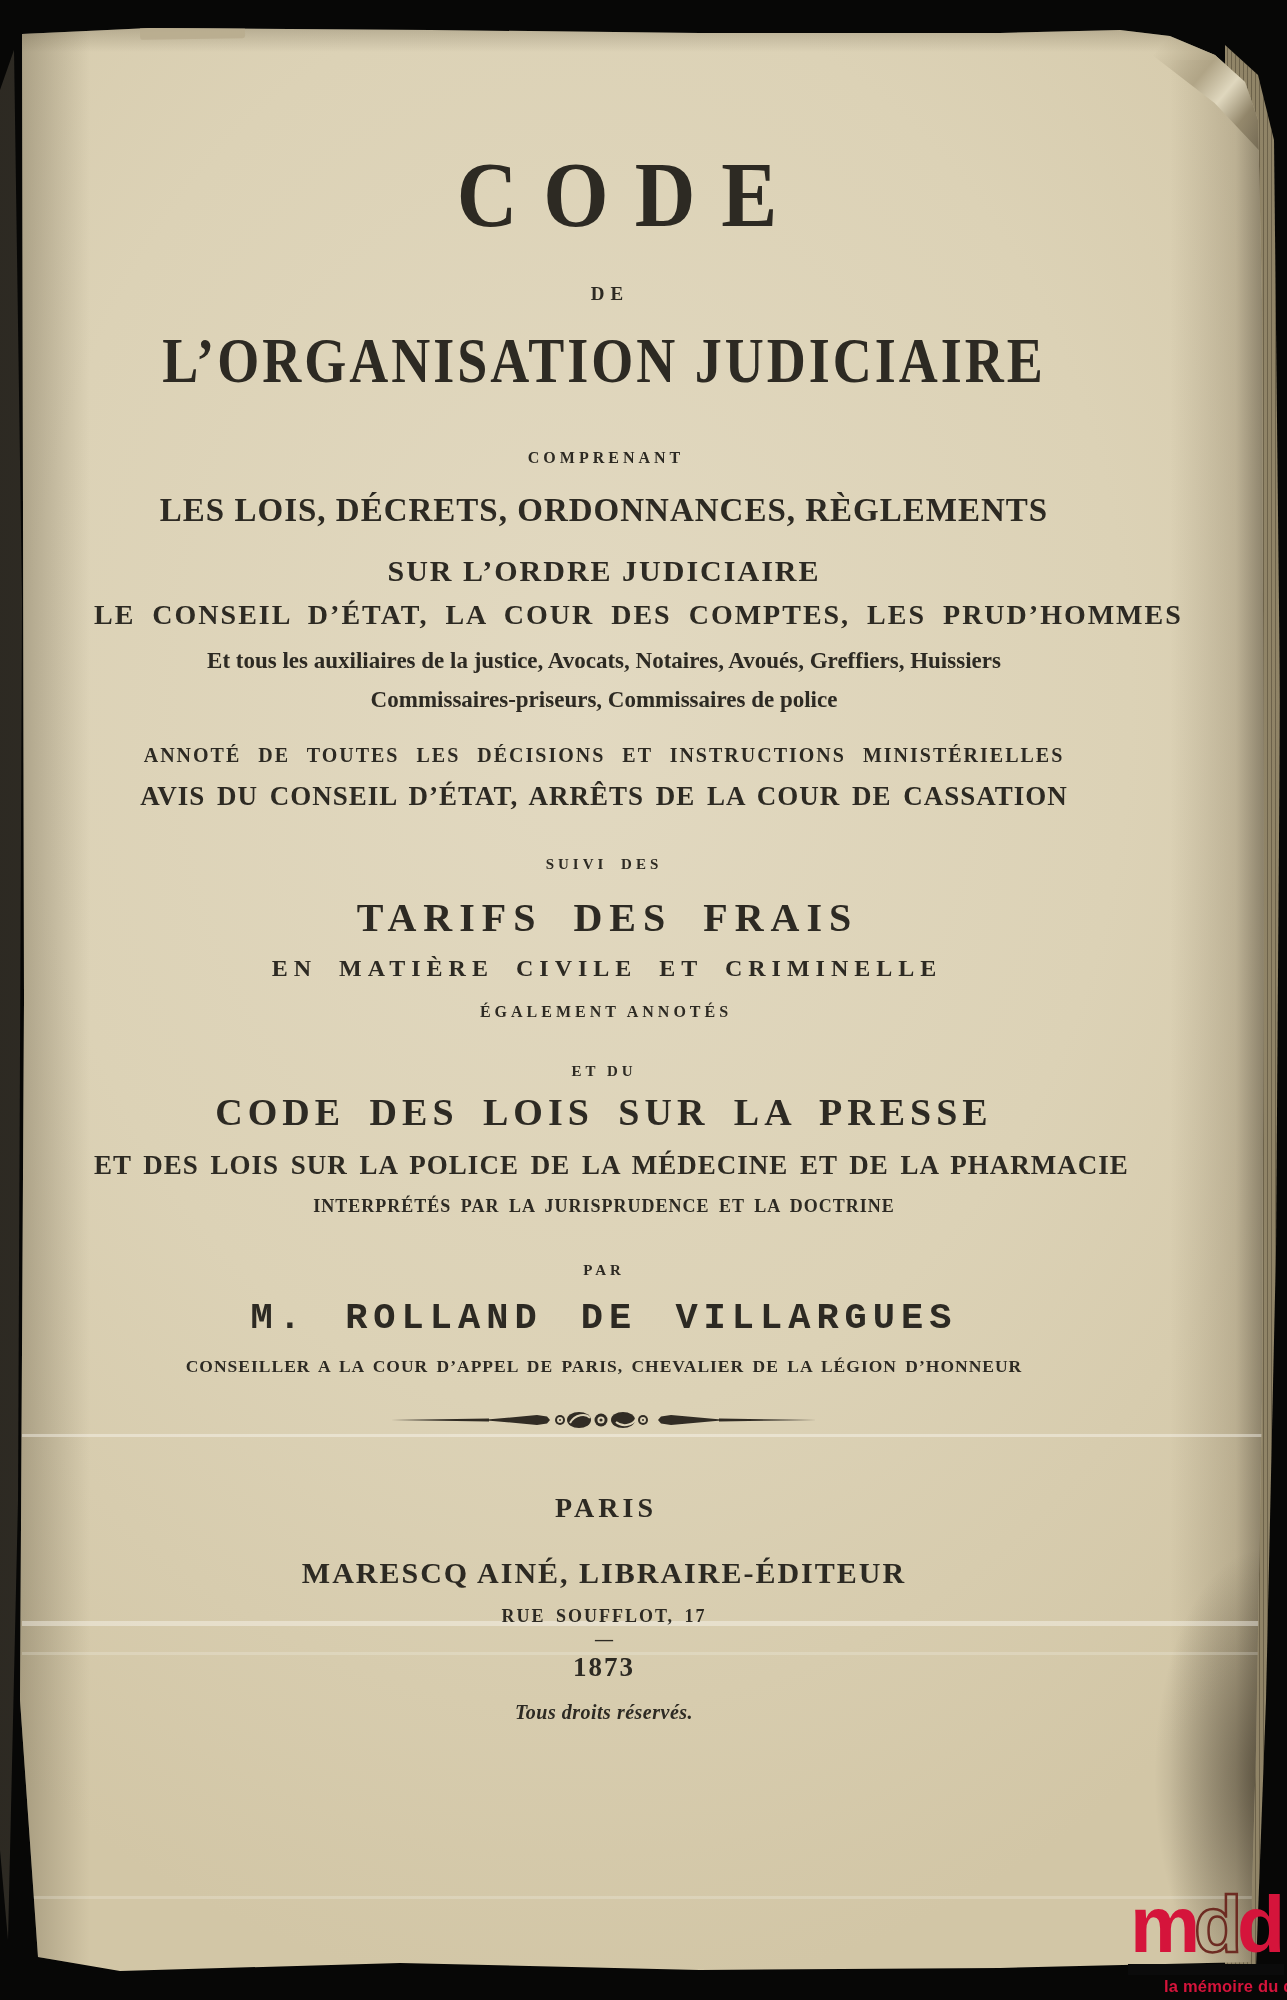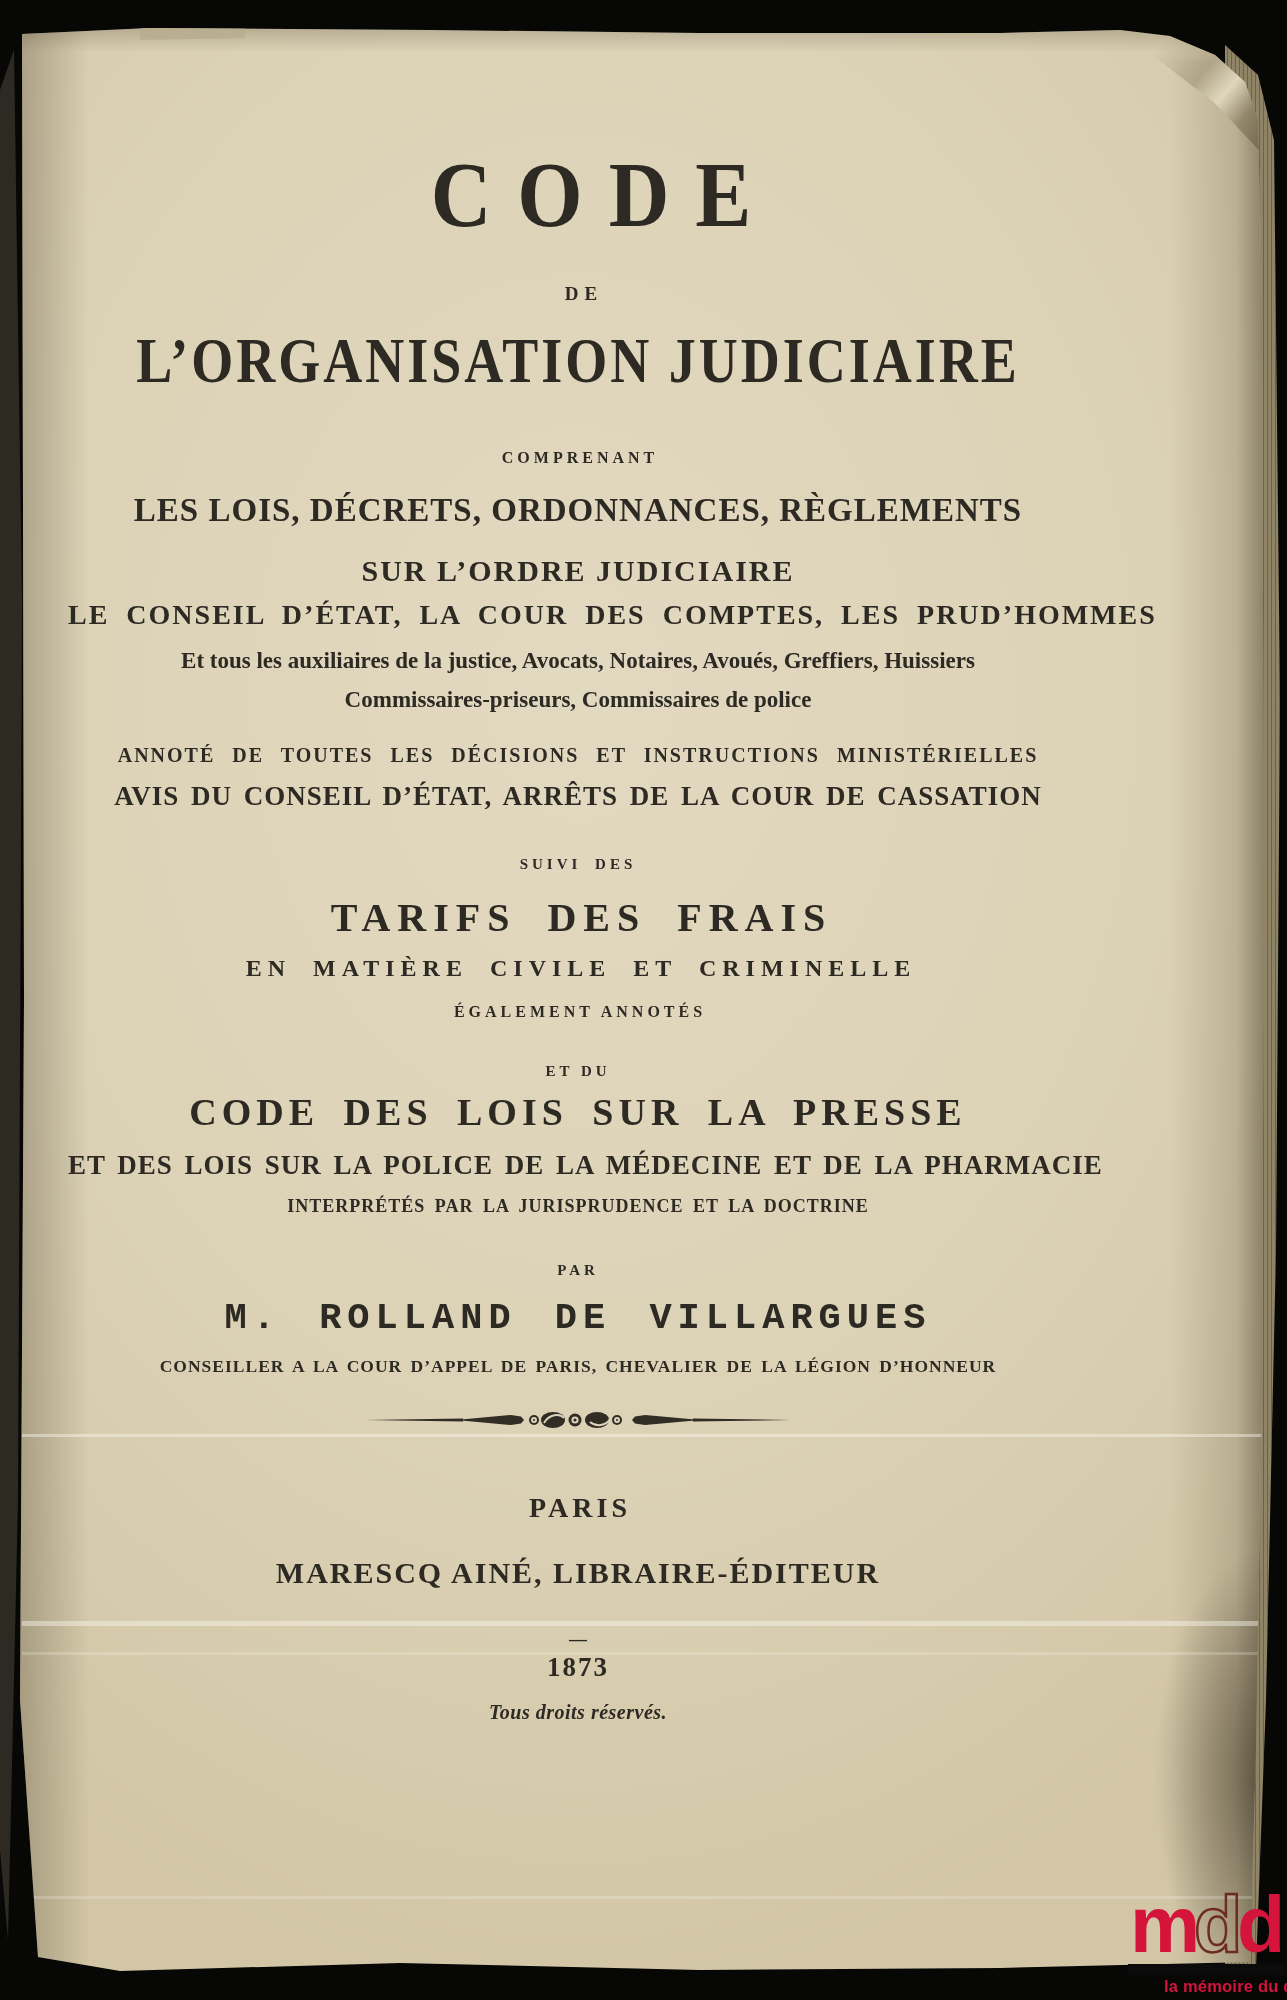--- a/index.html
+++ b/index.html
@@ -44,21 +44,21 @@
   .corner-smudge{position:absolute;left:1150px;top:1540px;width:120px;height:430px;
     background:radial-gradient(ellipse at 95% 55%, rgba(45,38,26,.55), rgba(45,38,26,0) 68%);}
   .tape{position:absolute;left:140px;top:23px;width:105px;height:16px;border-radius:3px;
     background:#b9ad8f;opacity:.9;transform:rotate(-1deg);}
   .streak{position:absolute;left:22px;width:1240px;background:rgba(252,251,246,.42);}
   .s1{top:1434px;height:3px;}
   .s2{top:1621px;height:5px;}
   .s3{top:1652px;height:3px;background:rgba(252,251,246,.22);}
   .s4{top:1896px;height:3px;background:rgba(252,251,246,.22);}
   
-  .content{position:absolute;left:68px;top:0;width:1020px;height:1560px;color:#2d2a23;}
+  .content{position:absolute;left:94px;top:0;width:1020px;height:1560px;color:#2d2a23;}
   .line{position:absolute;width:100%;text-align:center;font-weight:bold;white-space:nowrap;}
   .il{display:inline-block;}
   .t-code        {top:146px;font-size:84px;letter-spacing:26px;text-indent:26px;}
   .t-code .il    {transform:scaleY(1.10);}
   .t-de          {top:283px;font-size:19px;letter-spacing:6px;text-indent:6px;}
   .t-org         {top:330px;font-size:54px;letter-spacing:3px;}
   .t-org .il     {transform:scaleY(1.18);}
   .t-comprenant  {top:449px;font-size:16px;letter-spacing:4px;text-indent:4px;word-spacing:8px;}
   .t-lois        {top:492px;font-size:33px;letter-spacing:1px;}
   .t-ordre       {top:554px;font-size:30px;letter-spacing:2px;}
@@ -162,20 +162,21 @@
             <circle cx="212" cy="15" r="2.6"></circle>
             <circle cx="254" cy="15" r="2"></circle>
             <path d="M181 18 C186 9,197 8,201 13"></path>
             <path d="M227 17 C233 22,243 21,247 14"></path>
           </g>
         </svg>
       </div>
 
       <div class="line t-paris">PARIS</div>
       <div class="line t-publisher">MARESCQ AINÉ, LIBRAIRE-ÉDITEUR</div>
+      <div class="line t-address">RUE SOUFFLOT, 17</div>
       <div class="line t-dash">—</div>
       <div class="line t-year">1873</div>
       <div class="line t-rights">Tous droits réservés.</div>
     </div>
   </div>
 
   <svg class="wm-logo" width="162" height="78" viewBox="0 0 162 78">
     <text x="2" y="64" class="wm-m">m</text>
     <text x="66" y="64" class="wm-d1">d</text>
     <text x="109" y="64" class="wm-d2">d</text>

